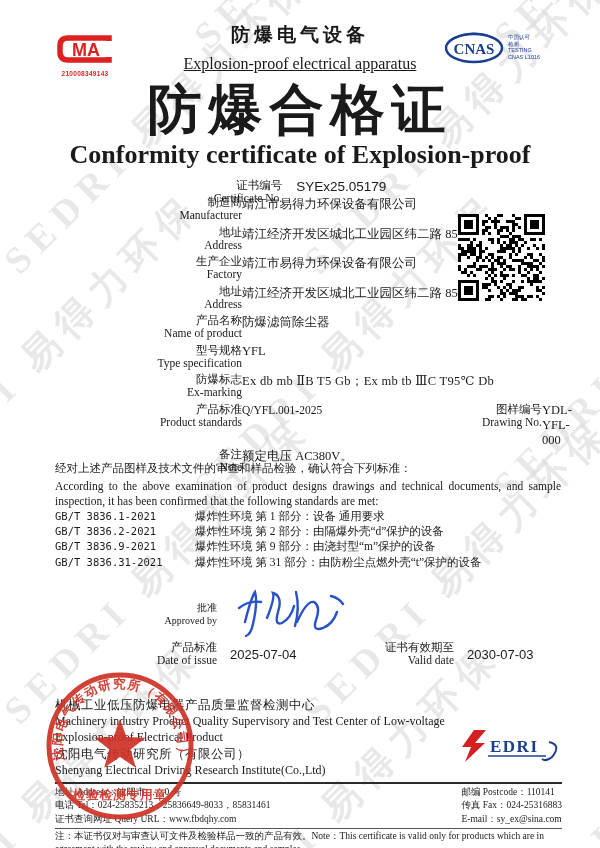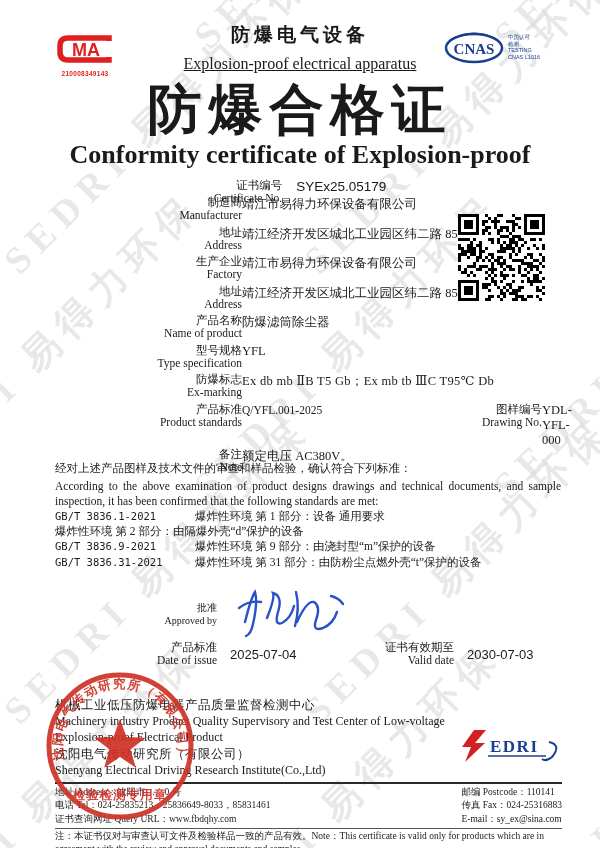--- a/index.html
+++ b/index.html
@@ -495,20 +495,21 @@
       <div class="stmt-cn">经对上述产品图样及技术文件的审查和样品检验，确认符合下列标准：</div>
       <div class="stmt-en">According to the above examination of product designs drawings and technical documents, and sample inspection, it has been confirmed that the following standards are met:</div>
     </div>
 
     <div class="abs stds">
       <div class="std">
           <div class="std-code">GB/T 3836.1-2021</div>
           <div>爆炸性环境 第 1 部分：设备 通用要求</div>
         </div>
       <div class="std">
+          <div class="std-code">GB/T 3836.2-2021</div>
           <div>爆炸性环境 第 2 部分：由隔爆外壳“d”保护的设备</div>
         </div>
       <div class="std">
           <div class="std-code">GB/T 3836.9-2021</div>
           <div>爆炸性环境 第 9 部分：由浇封型“m”保护的设备</div>
         </div>
       <div class="std">
           <div class="std-code">GB/T 3836.31-2021</div>
           <div>爆炸性环境 第 31 部分：由防粉尘点燃外壳“t”保护的设备</div>
         </div>

